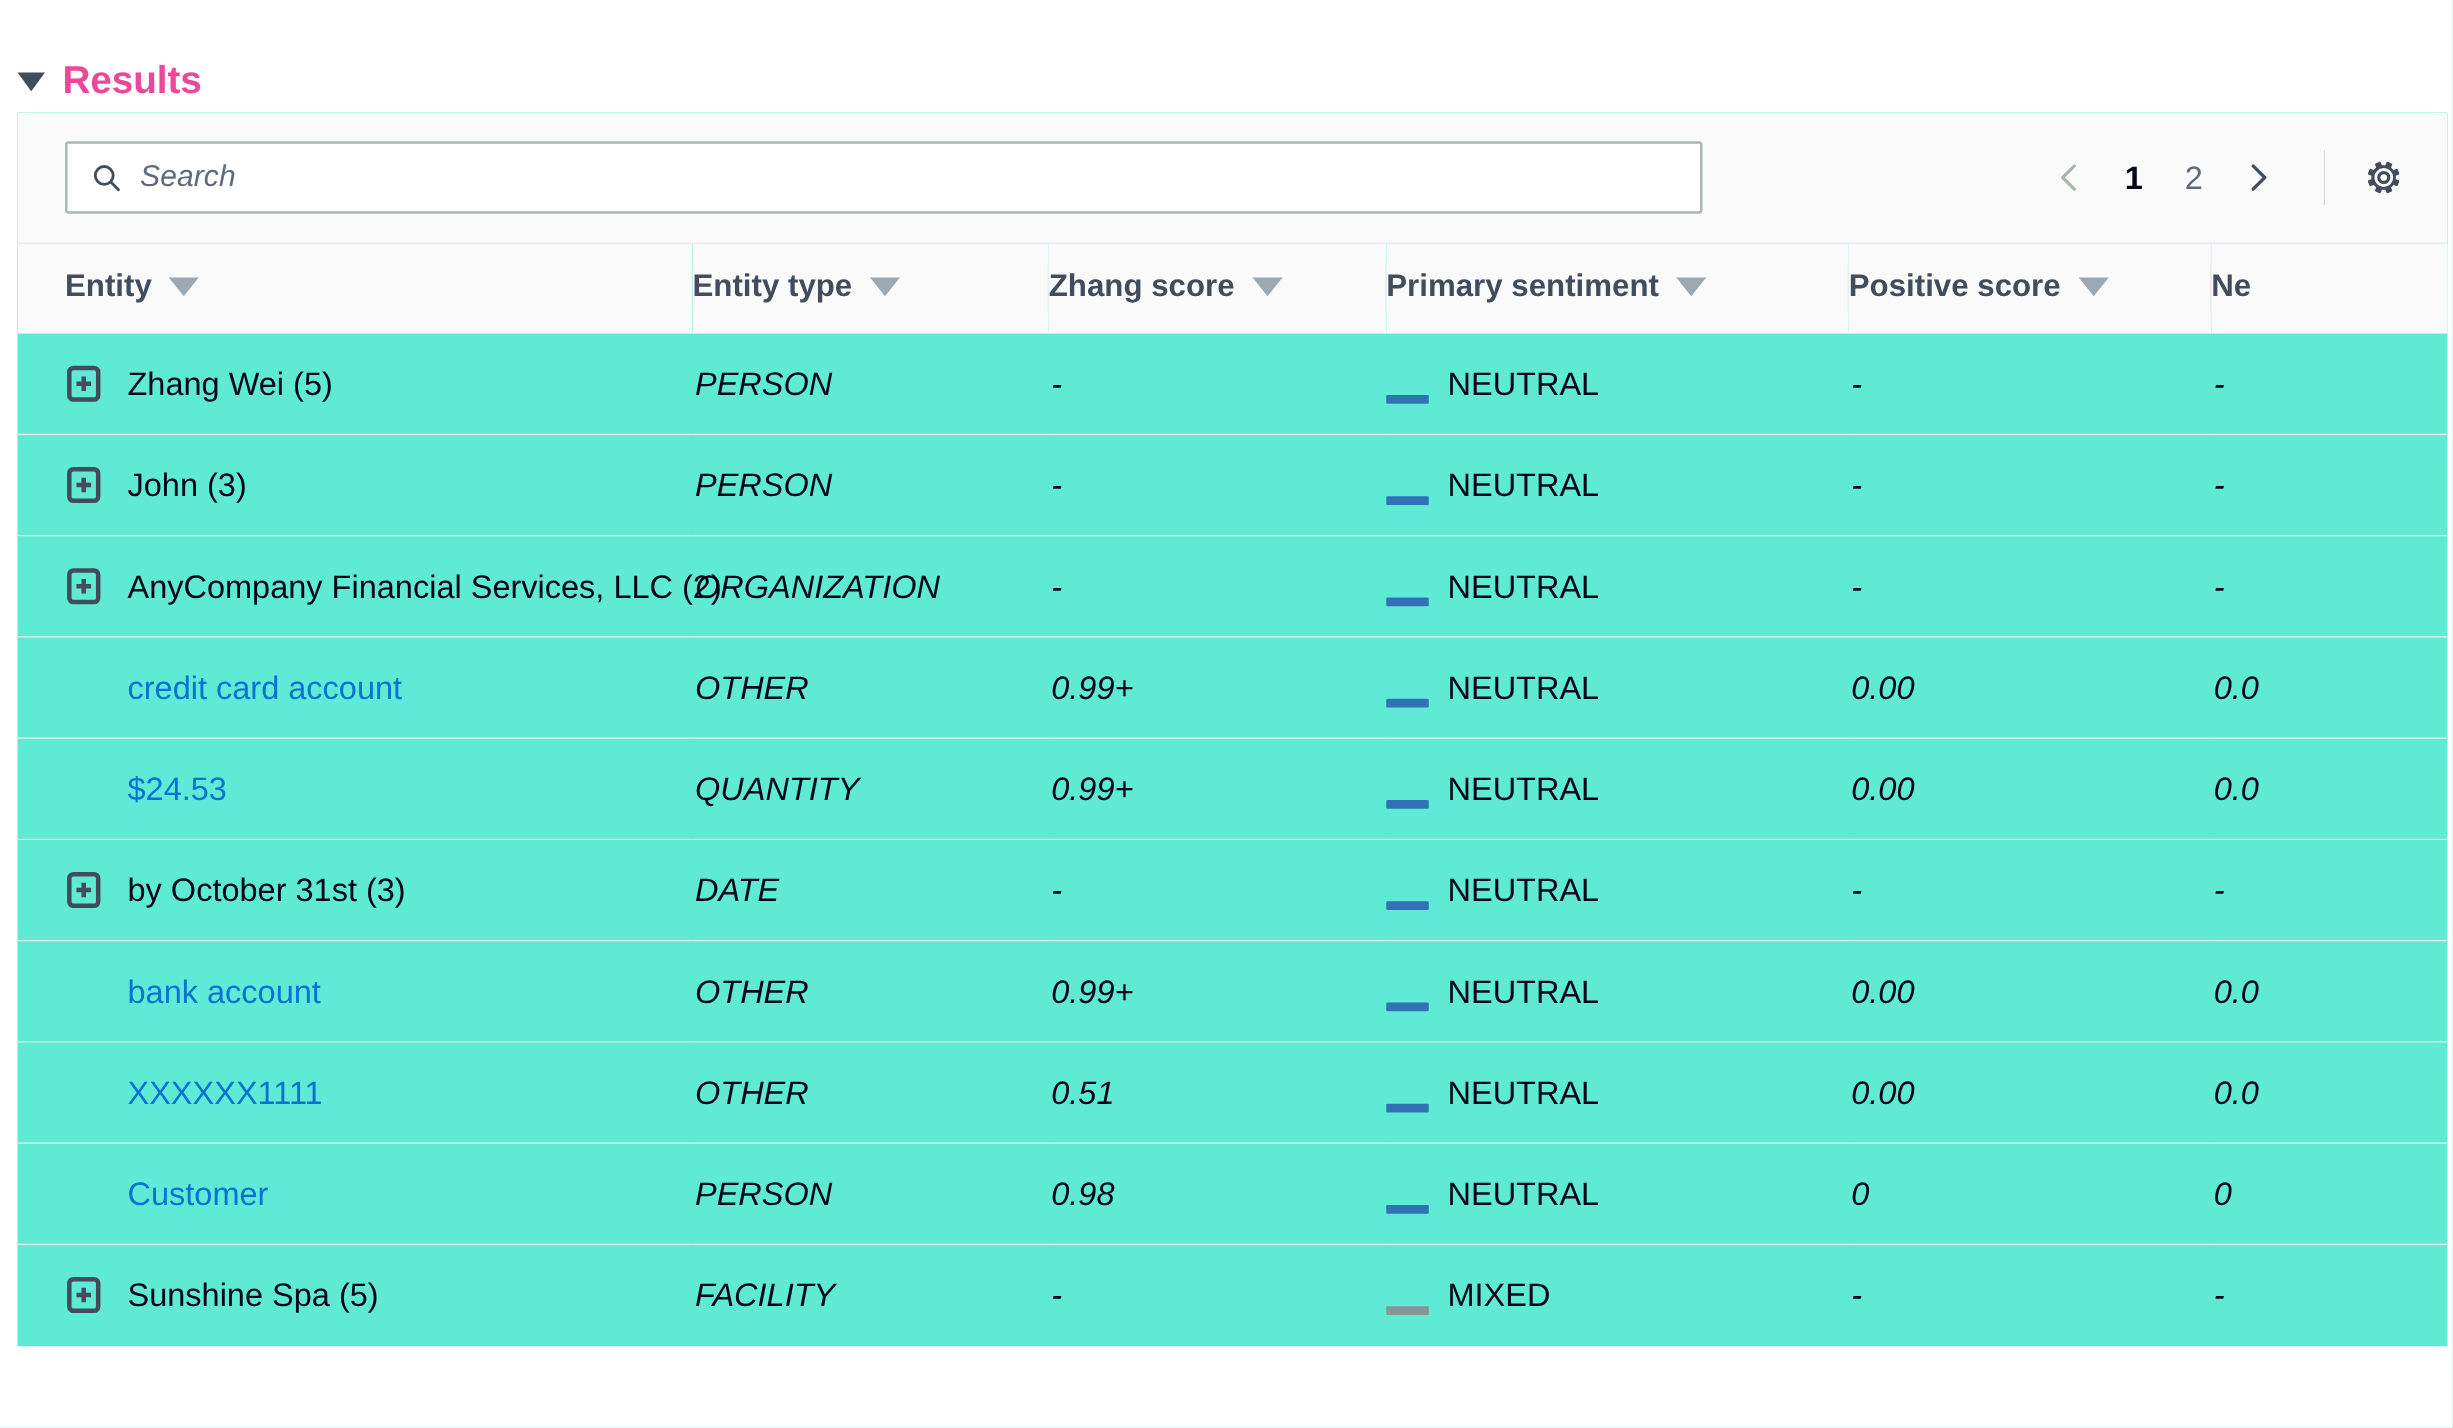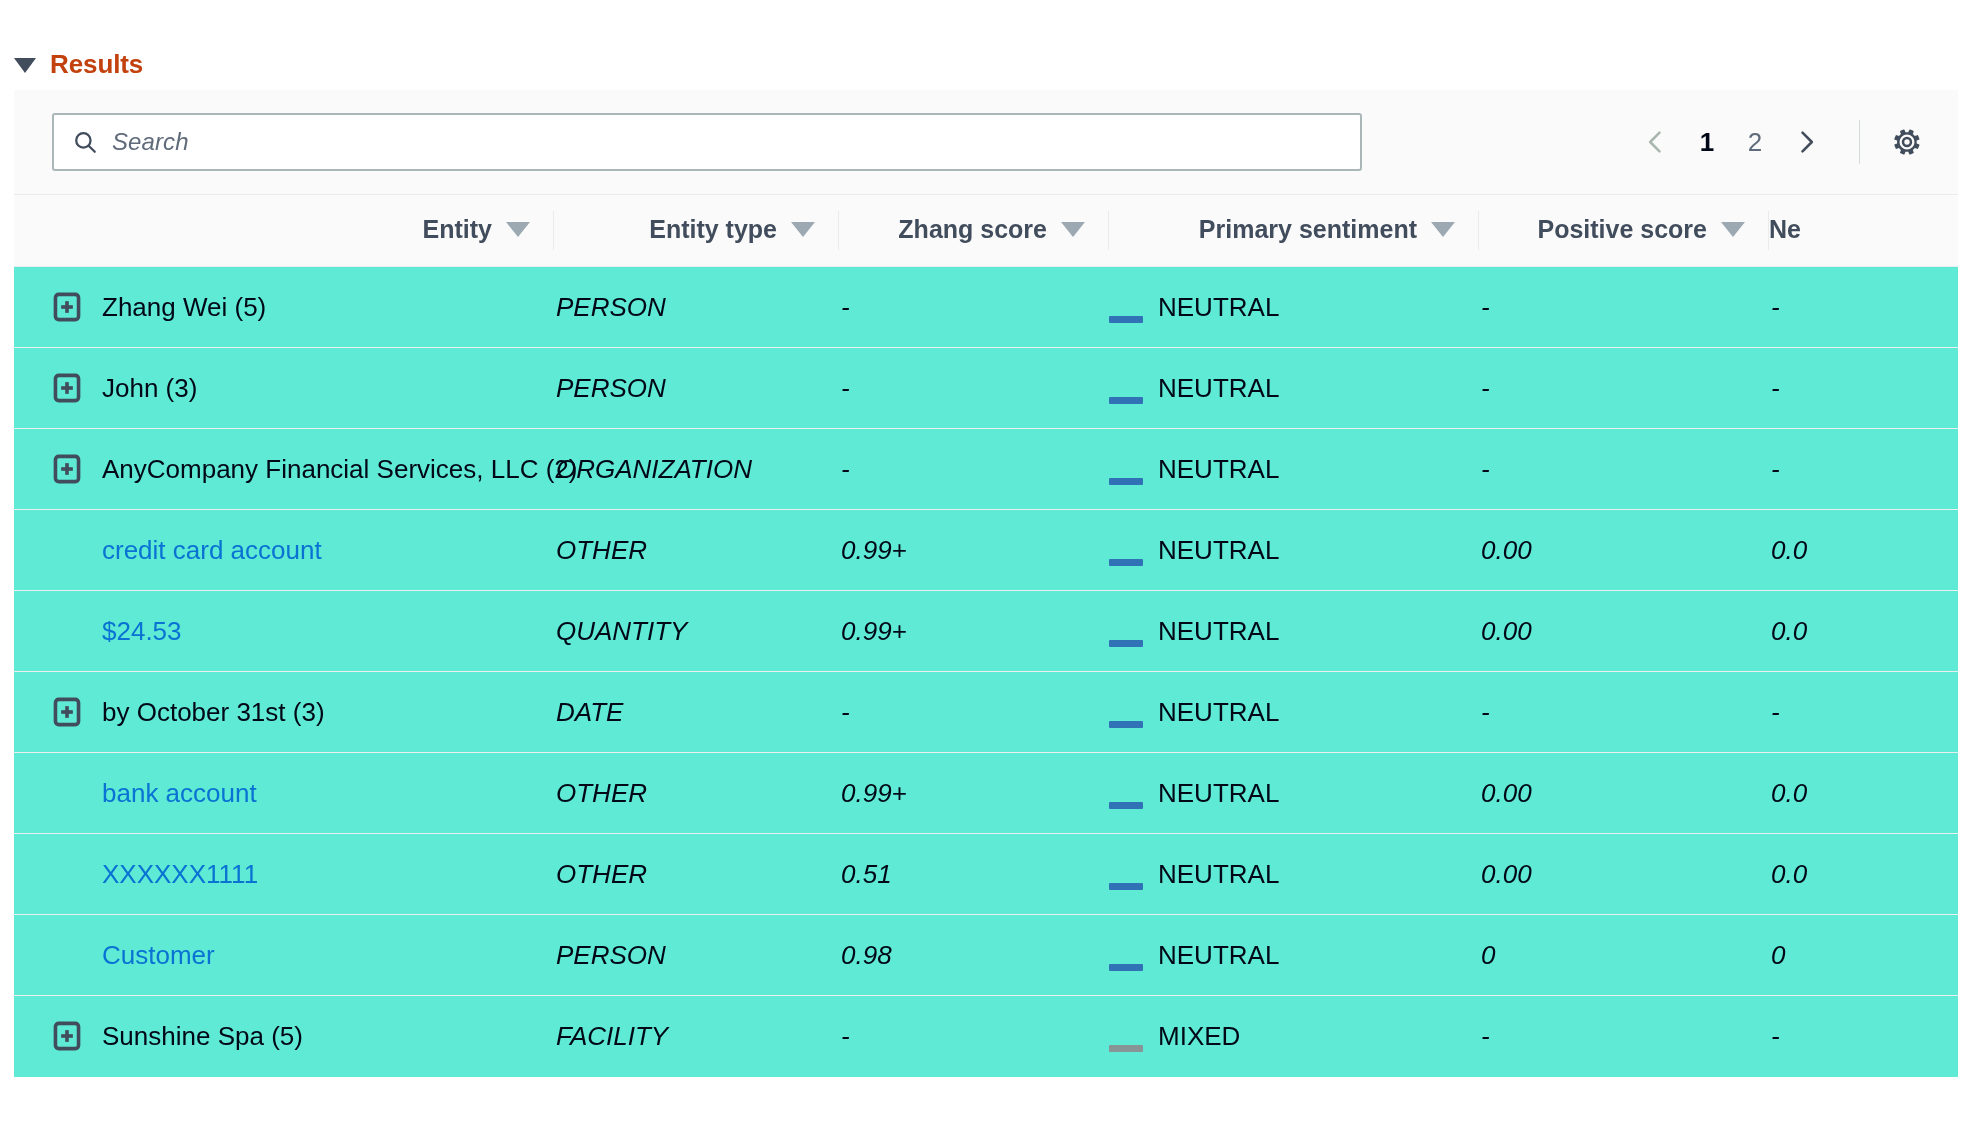--- a/index.html
+++ b/index.html
@@ -21,23 +21,23 @@
   }
   .disclosure-triangle {
     width: 0; height: 0;
     border-left: 11px solid transparent;
     border-right: 11px solid transparent;
     border-top: 15px solid #414d5c;
     margin-top: 3px;
     cursor: pointer;
   }
   .section-title {
-    font-size: 26px;
+    font-size: 31px;
     font-weight: bold;
-    color: #c2410c;
+    color: #ec4899;
     letter-spacing: -0.1px;
   }
 
   
   .table-container {
     position: relative;
     width: 1944px;
     margin-left: 14px;
     background: #5eead4;
     overflow: hidden;
@@ -131,21 +131,21 @@
     font-weight: bold;
     color: #414d5c;
     padding: 20px 0 22px 0;
     border-bottom: 1px solid #e9ebed;
     vertical-align: middle;
     position: relative;
   }
   .th-inner {
     display: flex;
     align-items: center;
-    justify-content: flex-end;
+    justify-content: flex-start;
     padding-right: 24px;
   }
   .th-inner.no-sort { justify-content: flex-start; }
   .th-label { white-space: nowrap; }
   .sort-icon {
     flex: none;
     width: 0; height: 0;
     border-left: 12px solid transparent;
     border-right: 12px solid transparent;
     border-top: 15px solid #8b9aa5;

